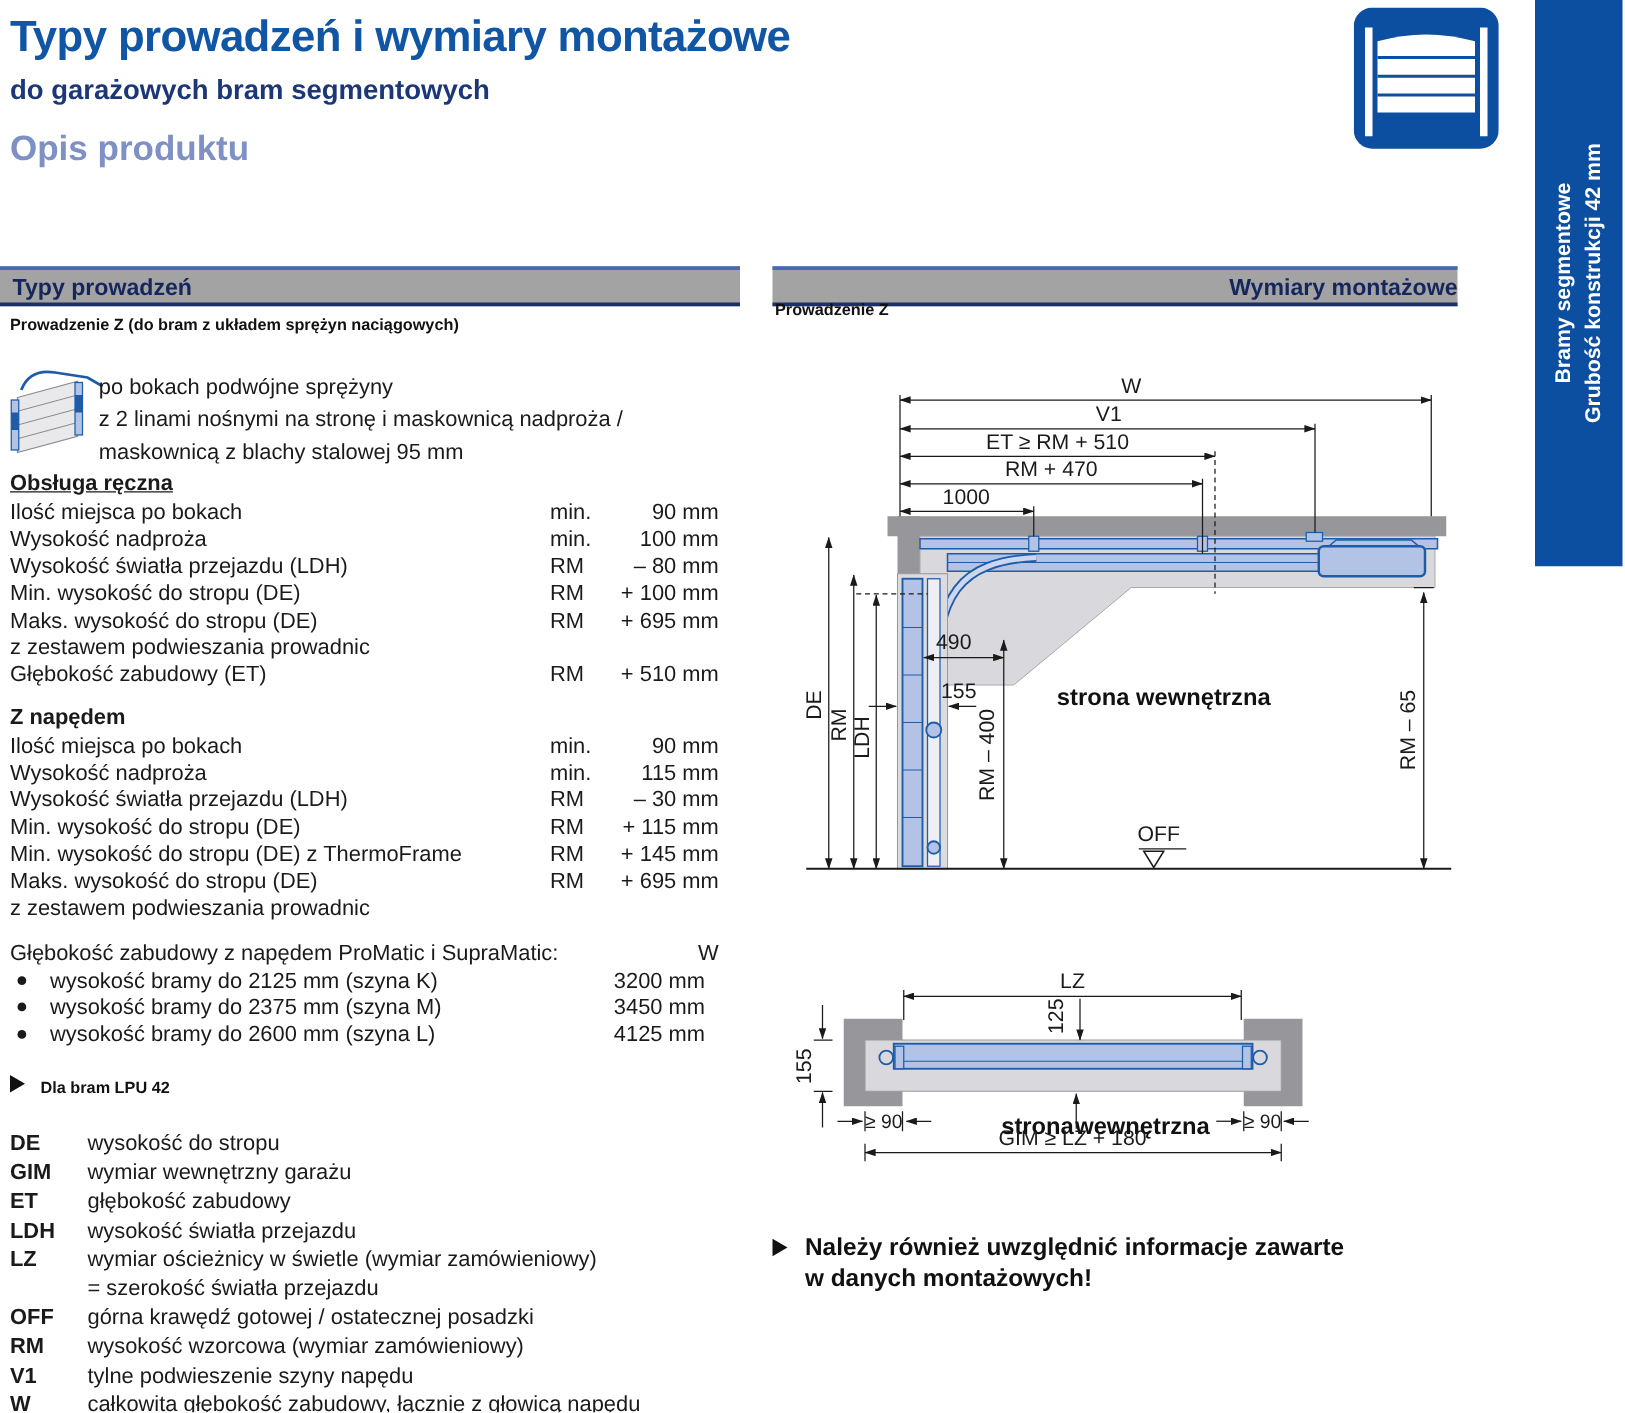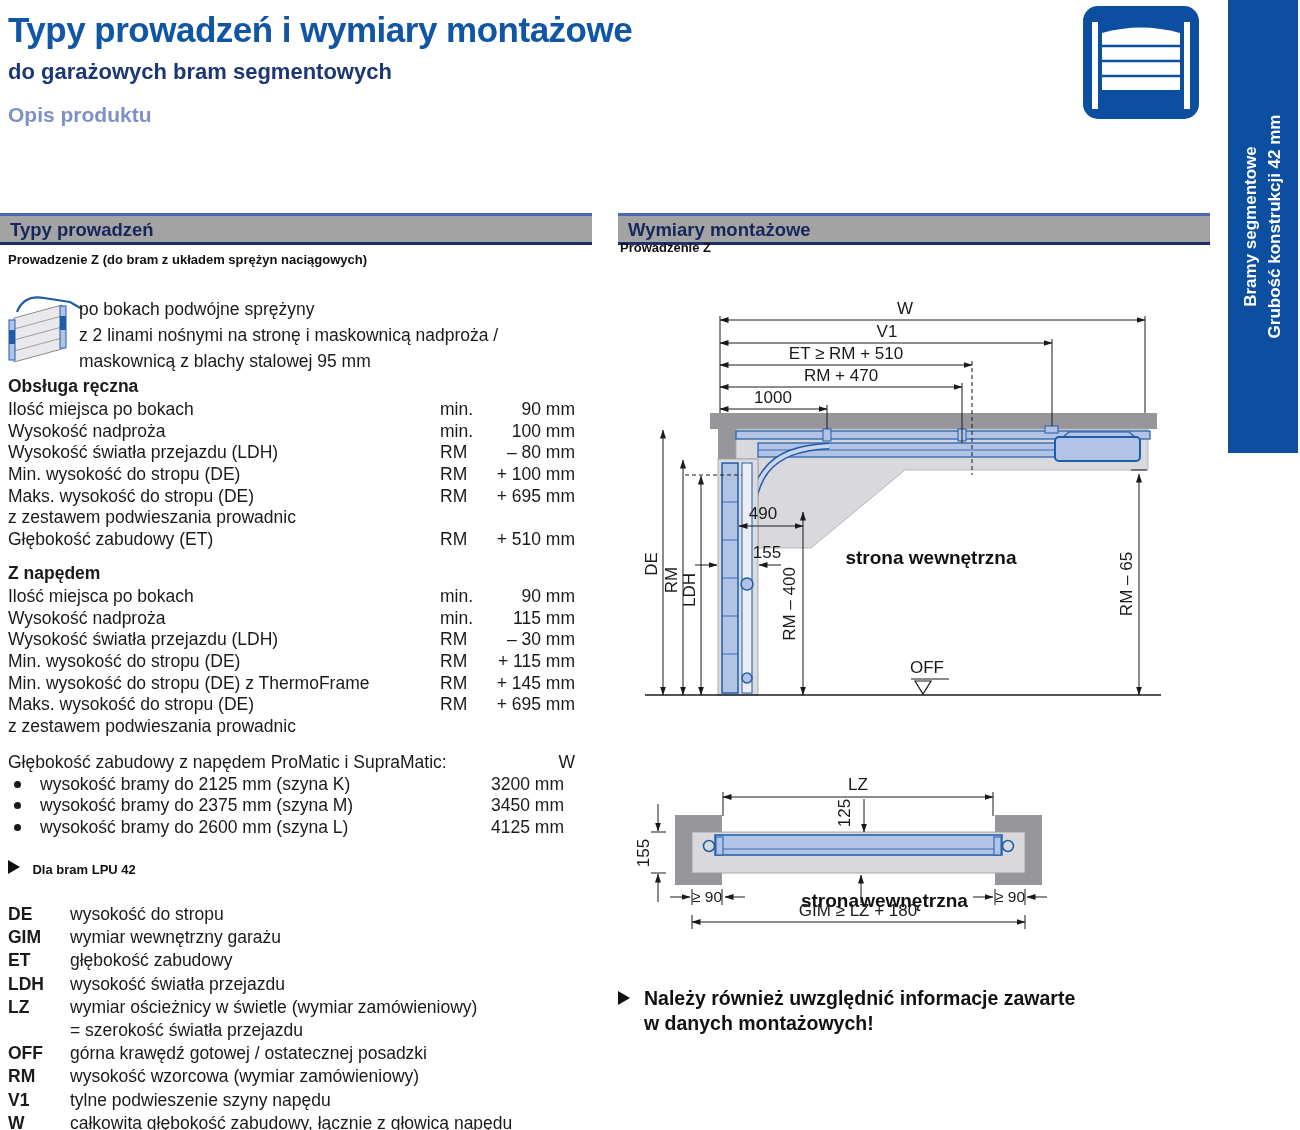--- a/index.html
+++ b/index.html
@@ -5,21 +5,21 @@
   * { margin:0; padding:0; box-sizing:border-box; }
   html,body { background:#ffffff; }
   body { font-family:"Liberation Sans", sans-serif; color:#1a1a1a; }
   #page { position:relative; width:1300px; height:1130px; background:#ffffff; overflow:hidden; }
 
   .abs { position:absolute; }
 
   
   .h1 { font-size:35px; font-weight:bold; color:#1156a5; letter-spacing:-0.5px; }
   .h2 { font-size:22px; font-weight:bold; color:#1c3775; }
-  .h3 { font-size:21px; font-weight:bold; color:#7e90c4; }
+  .h3 { font-size:28px; font-weight:bold; color:#7e90c4; }
 
   
   .secbar { height:32px; background:#a3a3a3; border-top:3px solid #4a69b4; border-bottom:3px solid #1c2f66;
             font-size:18.5px; font-weight:bold; color:#14265c; padding:3px 0 0 10px; }
 
   .subhead { font-size:13px; font-weight:bold; color:#111; }
 
   
   .body-txt { font-size:17.5px; line-height:26px; color:#1a1a1a; }
 
@@ -107,21 +107,21 @@
     <path d="M13,20 C18,7 28,4 40,6 L66,10 L78,17" fill="none" stroke="#1e5ca8" stroke-width="2.2"></path>
   </svg>
 
   <div class="abs body-txt" style="left:79px; top:296px;">
 
   <div>po bokach podwójne sprężyny</div>
       <div>z 2 linami nośnymi na stronę i maskownicą nadproża /</div>
       <div>maskownicą z blachy stalowej 95 mm</div>
     </div>
 
-  <div class="abs" style="left:8px; top:376px; width:567px;">
+  <div class="abs" style="left:8px; top:376px; width:567px;text-decoration:underline;">
     <div class="tblock-title">Obsługa ręczna</div>
     <div>
 
         <div class="trow">
           <span class="tlabel">Ilość miejsca po bokach</span>
           <span class="tref">min.</span>
           <span class="tval">90 mm</span>
         </div>
 
         <div class="trow">
@@ -292,21 +292,21 @@
 
       </div>
 
       <div class="lrow">
         <span class="lterm">W</span>
         <div class="ldef">całkowita głębokość zabudowy, łącznie z głowicą napędu</div>
 
       </div>
     </div>
 
-  <div class="abs secbar" style="left:618px; top:213px; width:592px;">Wymiary montażowe</div>
+  <div class="abs secbar" style="left:618px; top:213px; width:548px;text-align:right;">Wymiary montażowe</div>
 
   <div class="abs subhead" style="left:620px; top:240px;">Prowadzenie Z</div>
 
   <svg class="abs" style="left:615px; top:292px;" width="600" height="420" viewBox="0 0 600 420">
     <defs>
       <marker id="aE" markerWidth="9" markerHeight="6" refX="8.5" refY="3" orient="auto" markerUnits="userSpaceOnUse">
         <path d="M0,0 L9,3 L0,6 Z" fill="#1a1a1a"></path>
       </marker>
       <marker id="aS" markerWidth="9" markerHeight="6" refX="0.5" refY="3" orient="auto" markerUnits="userSpaceOnUse">
         <path d="M9,0 L0,3 L9,6 Z" fill="#1a1a1a"></path>

